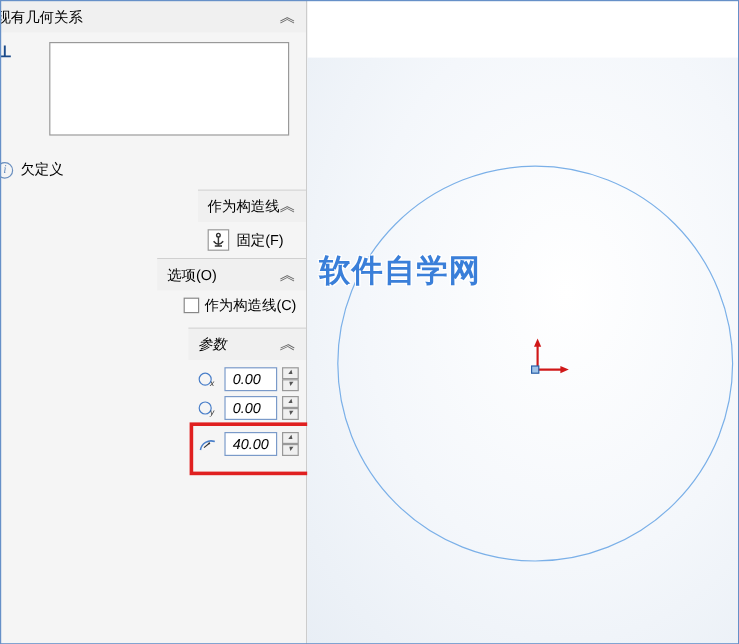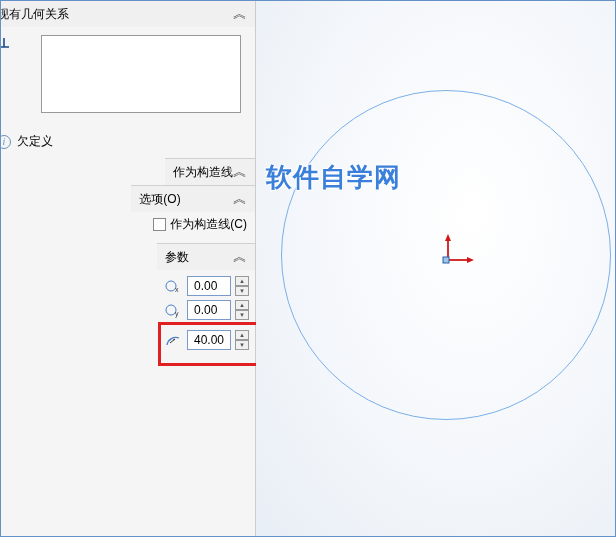--- a/index.html
+++ b/index.html
@@ -17,21 +17,21 @@
   .anchor-icon { width: 18px; height: 18px; border: 1px solid #999; background: #fff; display: flex; align-items: center; justify-content: center; }
   .options-body { padding: 4px 8px 10px 22px; display: flex; align-items: center; gap: 4px; }
   .checkbox { width: 13px; height: 13px; border: 1px solid #888; background: #fff; }
   .params-body { padding: 6px 6px 12px 6px; }
   .param-row { display: flex; align-items: center; gap: 4px; margin-bottom: 4px; }
   .param-icon { width: 20px; height: 18px; display: flex; align-items: center; justify-content: center; flex-shrink: 0; }
   .param-input { flex: 1; height: 20px; border: 1px solid #7a9ac9; background: #fff; padding: 0 6px; font-size: 12px; display: flex; align-items: center; }
   .spinner { width: 14px; display: flex; flex-direction: column; }
   .spinbtn { height: 10px; border: 1px solid #999; background: #f0f0f0; font-size: 7px; line-height: 7px; text-align: center; color: #555; }
   .highlight { position: absolute; border: 3px solid #e02020; }
-  .canvas { flex: 1; position: relative; background: radial-gradient(ellipse at 60% 40%, #ffffff 0%, #f4f7fb 55%, #e8eef5 100%); overflow: hidden; }
+  .canvas { flex: 1; position: relative; background: radial-gradient(ellipse at 60% 40%, #ffffff 0%, #f4f7fb 55%, #e8eef5 100%); overflow: hidden; margin-top: 48px; }
   .circle { position: absolute; border: 1.5px solid #7bb0e8; border-radius: 50%; }
   .origin { position: absolute; width: 60px; height: 60px; }
   .watermark { position: absolute; top: 160px; left: 10px; font-weight: bold; font-size: 26px; color: #3a7fd9; text-shadow: -1px -1px 0 #fff, 1px -1px 0 #fff, -1px 1px 0 #fff, 1px 1px 0 #fff; letter-spacing: 1px; }
   .watermark-sub { position: absolute; top: 194px; left: 18px; font-size: 11px; color: #d9c9a8; letter-spacing: 2px; font-weight: bold; }
   .border-frame { position: absolute; inset: 0; border: 1px solid #6690c8; pointer-events: none; }
 </style>
 </head>
 <body>
 
 <div class="sidebar">
@@ -53,34 +53,43 @@
       <span class="info-icon">i</span>
       <span>欠定义</span>
     </div>
   </div>
 
   <div class="section">
     <div class="section-header">
       <span>作为构造线</span>
       <span class="chevron">︽</span>
     </div>
+    <div class="add-rel">
+      <span class="anchor-icon">
+        <svg width="14" height="14" viewBox="0 0 14 14">
+            <circle cx="7" cy="3" r="1.5" fill="none" stroke="#333" stroke-width="1.2"></circle>
+            <path d="M7 4.5 V12 M3 8 Q7 13 11 8 M4 12 L7 12 L10 12" stroke="#333" stroke-width="1.2" fill="none"></path>
+          </svg>
+      </span>
+      <span>固定(F)</span>
+    </div>
   </div>
 
   <div class="section">
     <div class="section-header">
       <span>选项(O)</span>
       <span class="chevron">︽</span>
     </div>
     <div class="options-body">
       <span class="checkbox"></span>
       <span>作为构造线(C)</span>
     </div>
   </div>
 
-  <div class="section" style="position:relative;">
+  <div class="section" style="position:relative;font-style:italic;">
     <div class="section-header">
       <span>参数</span>
       <span class="chevron">︽</span>
     </div>
     <div class="params-body">
       <div class="param-row">
         <span class="param-icon">
           <svg width="18" height="16" viewBox="0 0 18 16">
               <circle cx="7" cy="8" r="5" fill="none" stroke="#4a7fc9" stroke-width="1"></circle>
               <text x="11" y="14" font-size="7" fill="#333">x</text>

